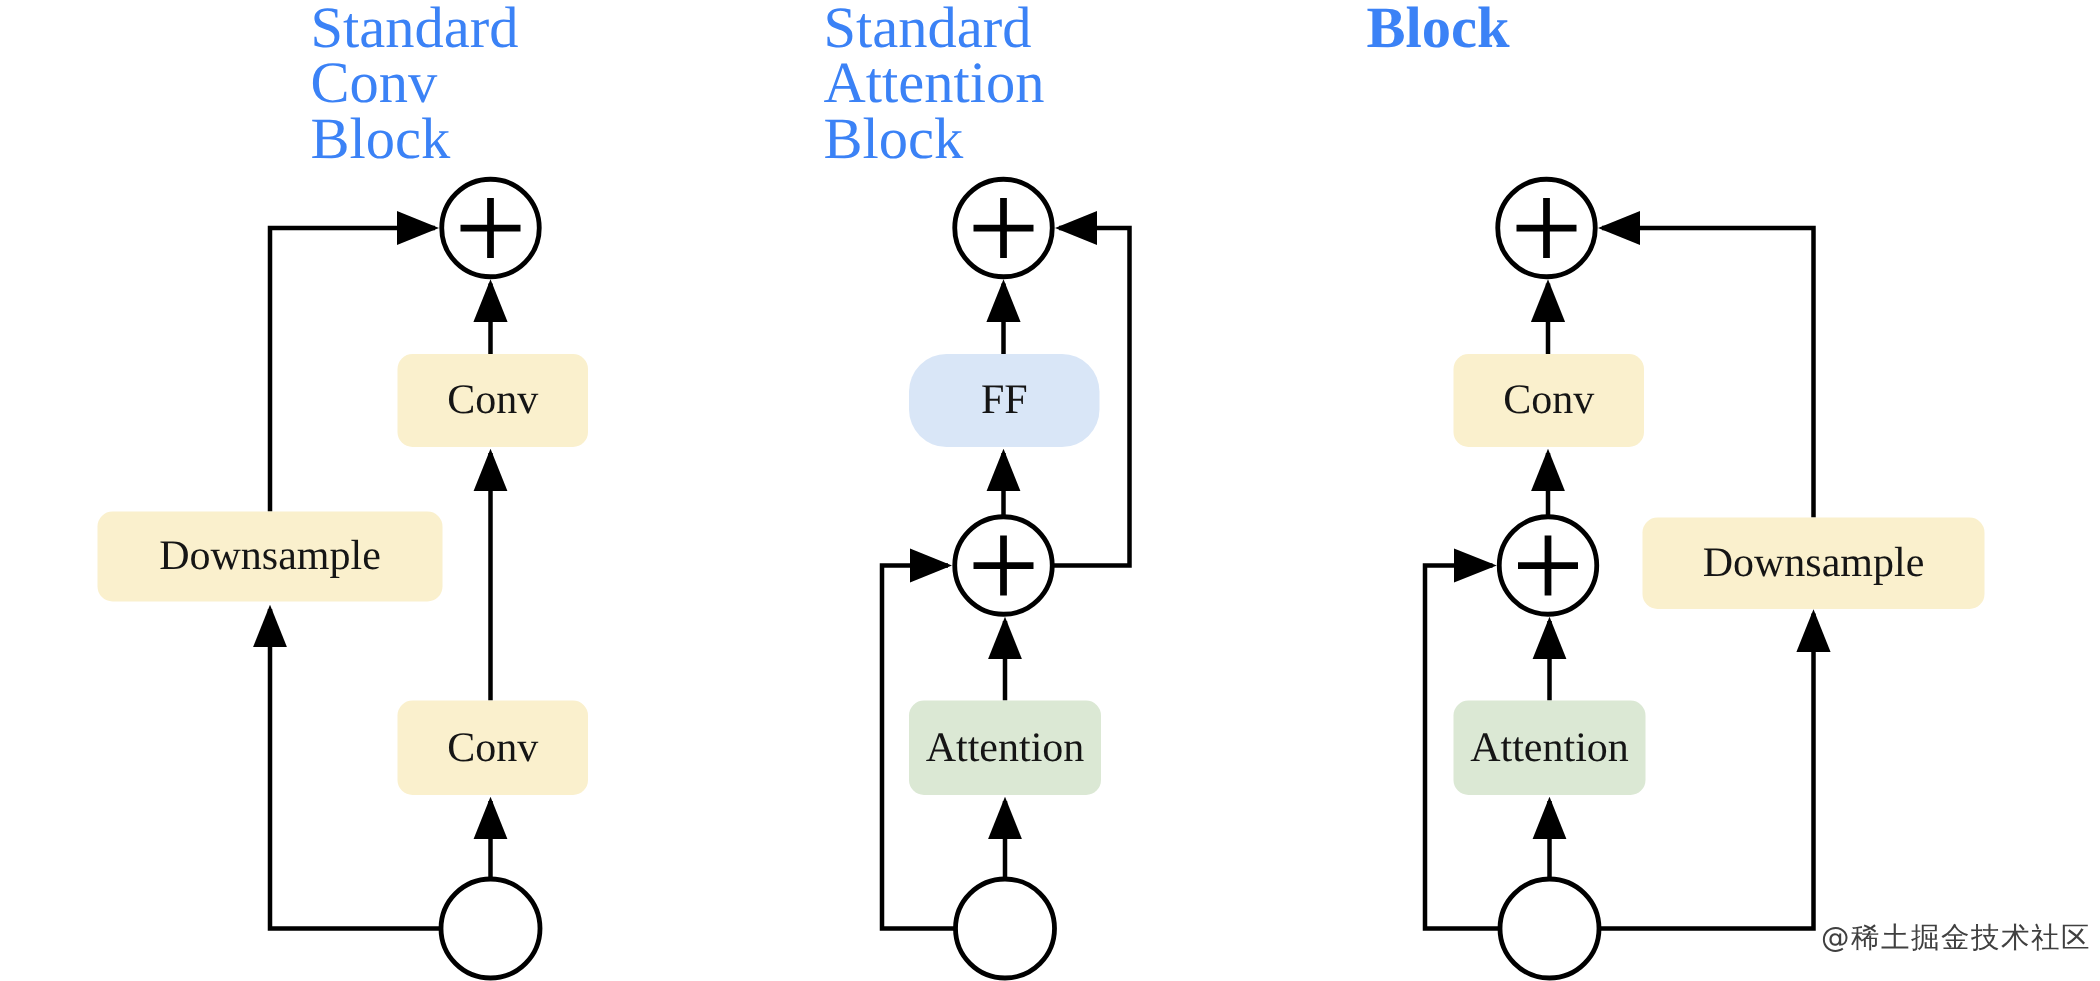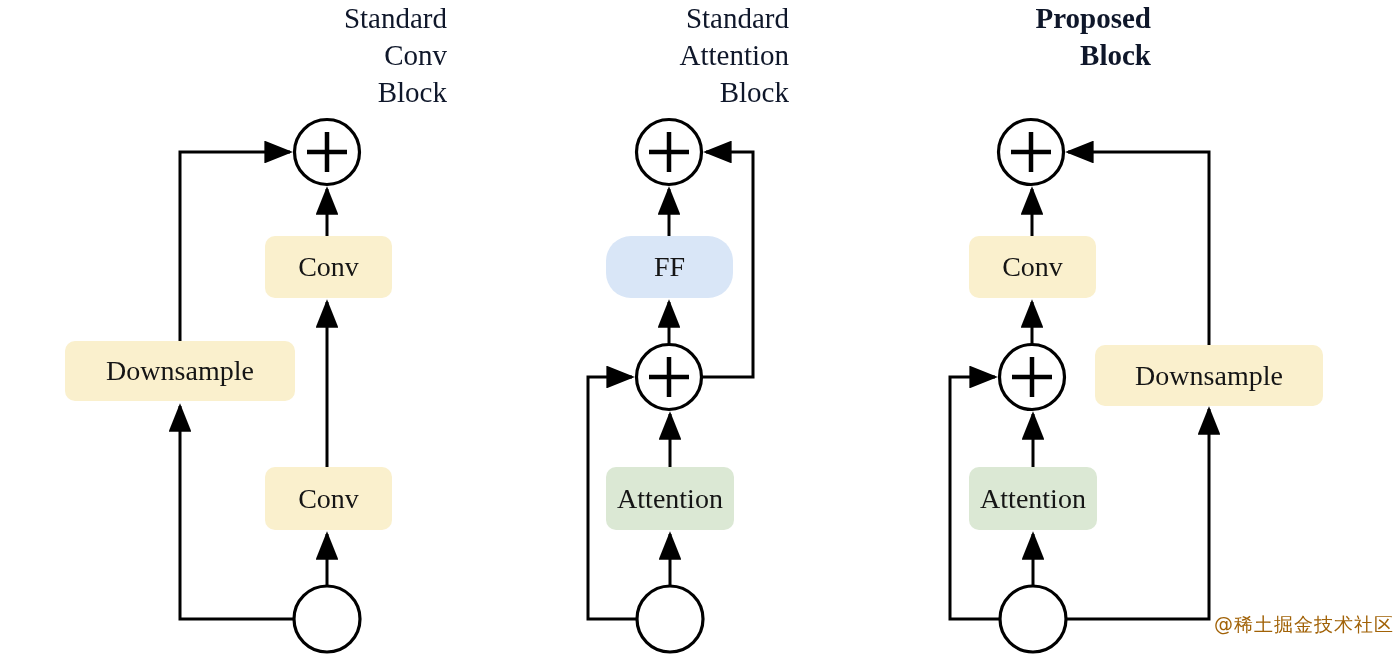--- a/index.html
+++ b/index.html
@@ -16,29 +16,29 @@
   .plus-glyph { stroke:#000000; stroke-width:4.5; fill:none; stroke-linecap:butt; }
   .box {
     position:absolute;
     display:flex; align-items:center; justify-content:center;
     border-radius:10px;
     font-size:28px; color:#151515;
     white-space:nowrap;
   }
   .title {
     position:absolute; top:0;
-    width:240px; text-align:right;
-    font-size:29px; line-height:37px;
-    color:#0f172a;
+    width:240px; text-align:left;
+    font-size:39px; line-height:37px;
+    color:#3b82f6;
   }
   .title.bold { font-weight:bold; }
   .watermark {
     position:absolute; left:1214px; top:612px;
     font-family:"DejaVu Sans","Liberation Sans",sans-serif;
-    font-size:19px; color:#a16207;
+    font-size:19px; color:#404040;
     letter-spacing:1px;
   }
 </style>
 </head>
 <body>
 
 <div class="stage">
 
   <svg class="wires" viewBox="0 0 1400 654">
     <defs>
@@ -111,21 +111,20 @@
     <div>Standard</div>
     <div>Conv</div>
     <div>Block</div>
   </div>
   <div class="title" style="left:549px">
     <div>Standard</div>
     <div>Attention</div>
     <div>Block</div>
   </div>
   <div class="title bold" style="left:911px">
-    <div>Proposed</div>
     <div>Block</div>
   </div>
 
   <div class="box" style="left: 265px; top: 236px; width: 127px; height: 62px; background-color: rgb(250, 240, 205);">Conv</div>
   <div class="box" style="left: 65px; top: 341px; width: 230px; height: 60px; background-color: rgb(250, 240, 205);">Downsample</div>
   <div class="box" style="left: 265px; top: 467px; width: 127px; height: 63px; background-color: rgb(250, 240, 205);">Conv</div>
 
   <div class="box" style="left: 606px; top: 236px; width: 127px; height: 62px; background-color: rgb(217, 230, 247); border-radius: 25px;">FF</div>
   <div class="box" style="left: 606px; top: 467px; width: 128px; height: 63px; background-color: rgb(219, 232, 212);">Attention</div>
 

